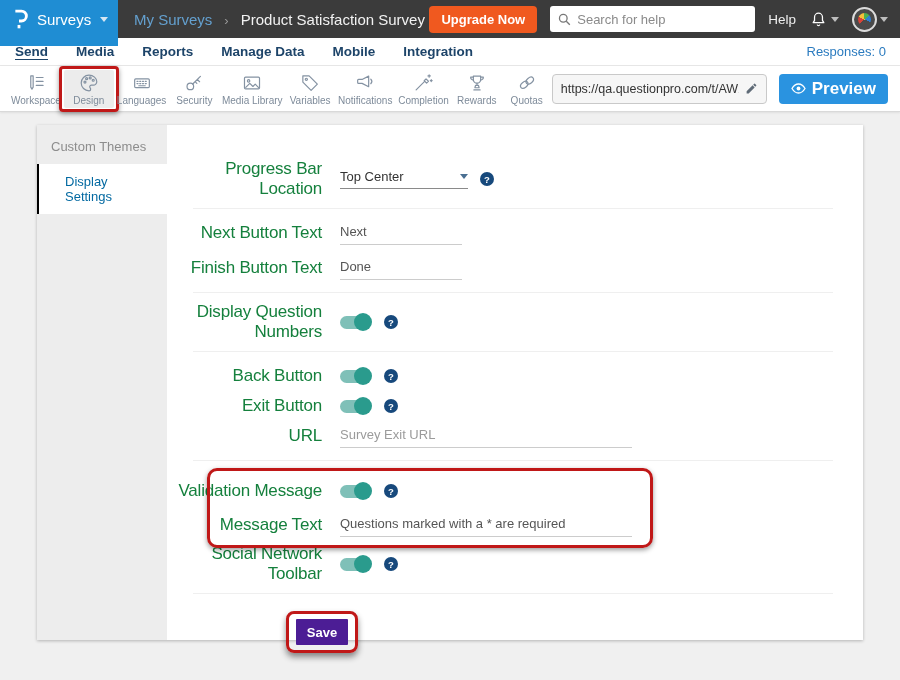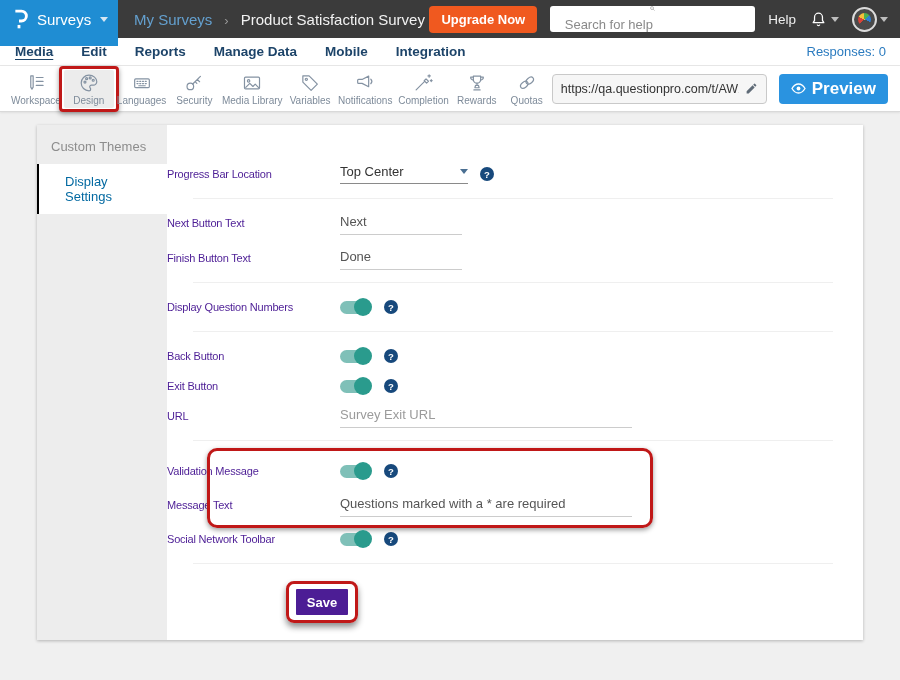--- a/index.html
+++ b/index.html
@@ -15,21 +15,21 @@
     border-right:4px solid transparent; border-top:5px solid #d6e6f2; }
   .caret.gray { border-top-color:#bdbdbd; }
   .breadcrumb { display:flex; align-items:flex-end; gap:12px; margin-left:16px; font-size:15px; }
   .crumb-link { color:#64a0cf; cursor:pointer; }
   .crumb-sep { color:#9a9a9a; font-size:13px; }
   .crumb-title { color:#f2f2f2; }
   .header-right { margin-left:auto; display:flex; align-items:center; gap:13px; padding-right:12px; }
   .upgrade-btn { background:#f0591f; color:#fff; border:none; font-size:13px; font-weight:bold;
     padding:6px 12px; border-radius:4px; cursor:pointer; font-family:inherit; }
   .search-box { width:205px; height:26px; background:#fff; border-radius:3px;
-    display:flex; align-items:center; padding:0 8px; gap:6px;flex-direction:column; }
+    display:flex; align-items:center; padding:0 8px; gap:6px; }
   .search-box input { border:none; outline:none; flex:1; font-size:13px; color:#333;
     font-family:inherit; background:transparent; min-width:0; }
   .search-box input::placeholder { color:#8a8a8a; }
   .help-label { color:#eeeeee; font-size:13.5px; cursor:pointer; }
   .iconbtn { display:flex; align-items:center; gap:3px; cursor:pointer; }
   .avatar { width:25px; height:25px; border-radius:50%; border:2px solid #dcdcdc;
     background:#4a4a4a; position:relative; overflow:hidden; }
   .avatar .swirl { position:absolute; left:4px; top:4px; width:13px; height:13px; border-radius:50%;
     background:conic-gradient(from 230deg,#d84337 0 18%,#f5c03a 18% 34%,#4caf50 34% 50%,#2e7fd3 50% 68%,#4a4a4a 68%); }
 
@@ -62,21 +62,21 @@
   
   .content { padding:13px 37px 0; }
   .card { width:826px; height:515px; background:#fff; display:flex;
     box-shadow:0 1px 3px rgba(0,0,0,.25); position:relative; }
   .sidebar { width:130px; background:#ededed; padding-top:4px; flex-shrink:0; }
   .side-item { padding:10px 14px; font-size:13px; color:#8d8d8d; cursor:pointer; }
   .side-item.active { background:#fff; border-left:2px solid #000000; padding-left:26px; color:#0369a1; }
 
   .main { flex:1; padding:34px 30px 0 0; position:relative; }
   .frow { display:flex; align-items:center; min-height:30px; }
-  .flabel { width:155px; font-size:11px; color:#4c1d95; flex-shrink:0; letter-spacing:-.2px; }
+  .flabel { width:155px; text-align:right; font-size:17px; color:#15803d; flex-shrink:0; letter-spacing:-.2px; }
   .fctrl { margin-left:18px; display:flex; align-items:center; gap:12px; }
   .divider { border-top:1px solid #efefef; margin:9px 0 9px 26px; }
 
   .dd { width:128px; border-bottom:1px solid #8a8a8a; display:flex; align-items:center;
     justify-content:space-between; padding-bottom:4px; cursor:pointer; }
   .dd .dd-value { font-size:13px; color:#333; }
   .dd .caret { border-top-color:#4a6f92; }
 
   .uline { border:none; border-bottom:1px solid #cccccc; background:transparent; outline:none;
     font-size:13px; color:#555; padding:2px 0 5px; font-family:inherit; }
@@ -138,22 +138,22 @@
     <div class="iconbtn">
       <div class="avatar">
           <div class="swirl"></div>
         </div>
       <span class="caret gray"></span>
     </div>
   </div>
 </div>
 
 <div class="navbar">
-  <span class="nav-item active">Media</span>
-  <span class="nav-item">Edit</span>
+  <span class="nav-item active">Send</span>
+  <span class="nav-item">Media</span>
   <span class="nav-item">Reports</span>
   <span class="nav-item">Manage Data</span>
   <span class="nav-item">Mobile</span>
   <span class="nav-item">Integration</span>
   <span class="responses">Responses: 0</span>
 </div>
 
 <div class="toolbar">
   <div class="tool-item">
     <svg width="22" height="22" viewBox="0 0 24 24">

